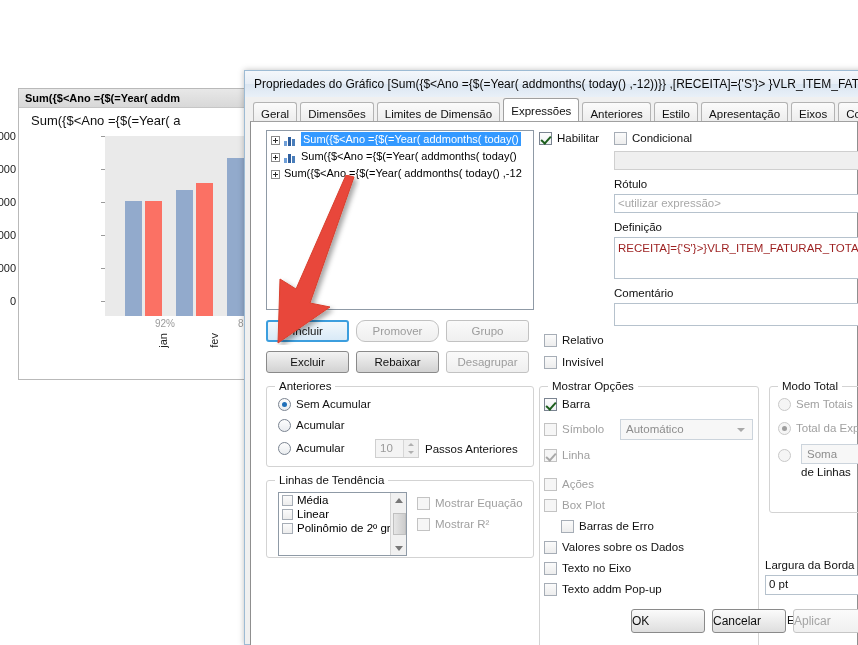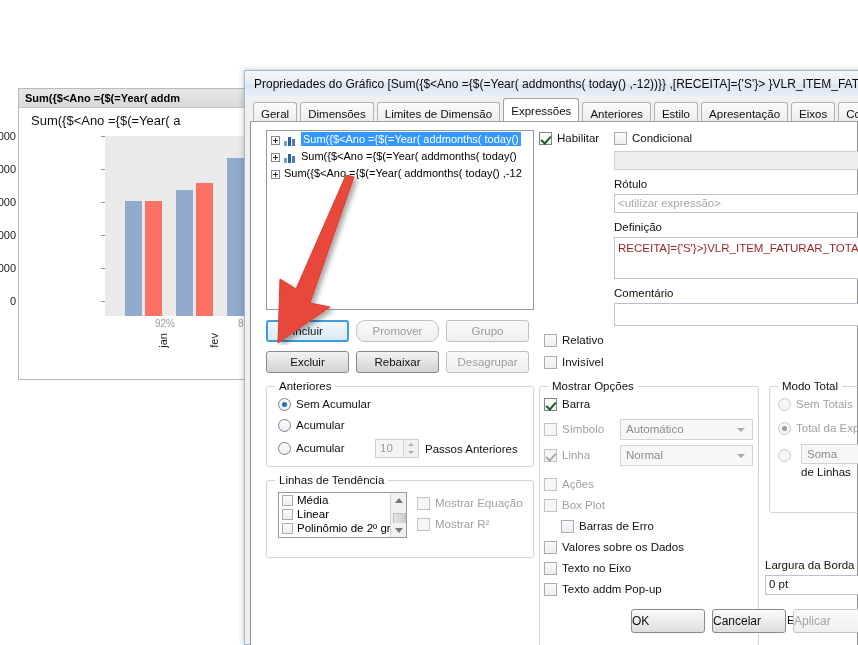--- a/index.html
+++ b/index.html
@@ -485,21 +485,21 @@
       <div class="spin" style="left:124px; top:317px; width:44px; height:19px;">
         <span>10</span>
         <span class="up"></span>
         <span class="dn"></span>
       </div>
       <div class="lbl" style="left:174px; top:321px;">Passos Anteriores</div>
 
       <div class="grp" style="left:15px; top:358px; width:268px; height:78px;">
         <span class="grp-title">Linhas de Tendência</span>
       </div>
-      <div class="listbox" style="left:27px; top:370px; width:129px; height:46px;">
+      <div class="listbox" style="left:27px; top:370px; width:129px; height:64px;">
         <div class="lb-row">
           <span class="chk light"></span><span>Média</span>
         </div>
         <div class="lb-row">
           <span class="chk light"></span><span>Linear</span>
         </div>
         <div class="lb-row">
           <span class="chk light"></span><span>Polinômio de 2º gra</span>
         </div>
         <div class="lb-scroll">
@@ -549,24 +549,20 @@
       <div class="opt dis" style="left:293px; top:301px;">
         <span class="chk dis"></span><span>Símbolo</span>
       </div>
       <div class="combo" style="left:369px; top:297px; width:133px; height:21px;">
         <span>Automático</span>
         <span class="arr"></span>
       </div>
       <div class="opt dis" style="left:293px; top:327px;">
         <span class="chk dis on"></span><span>Linha</span>
       </div>
-      <div class="combo" style="left:369px; top:323px; width:133px; height:21px;">
-        <span>Normal</span>
-        <span class="arr"></span>
-      </div>
       <div class="opt dis" style="left:293px; top:356px;">
         <span class="chk dis"></span><span>Ações</span>
       </div>
       <div class="opt dis" style="left:293px; top:377px;">
         <span class="chk dis"></span><span>Box Plot</span>
       </div>
       <div class="opt" style="left:310px; top:398px;">
         <span class="chk light"></span><span>Barras de Erro</span>
       </div>
       <div class="opt" style="left:293px; top:419px;">

